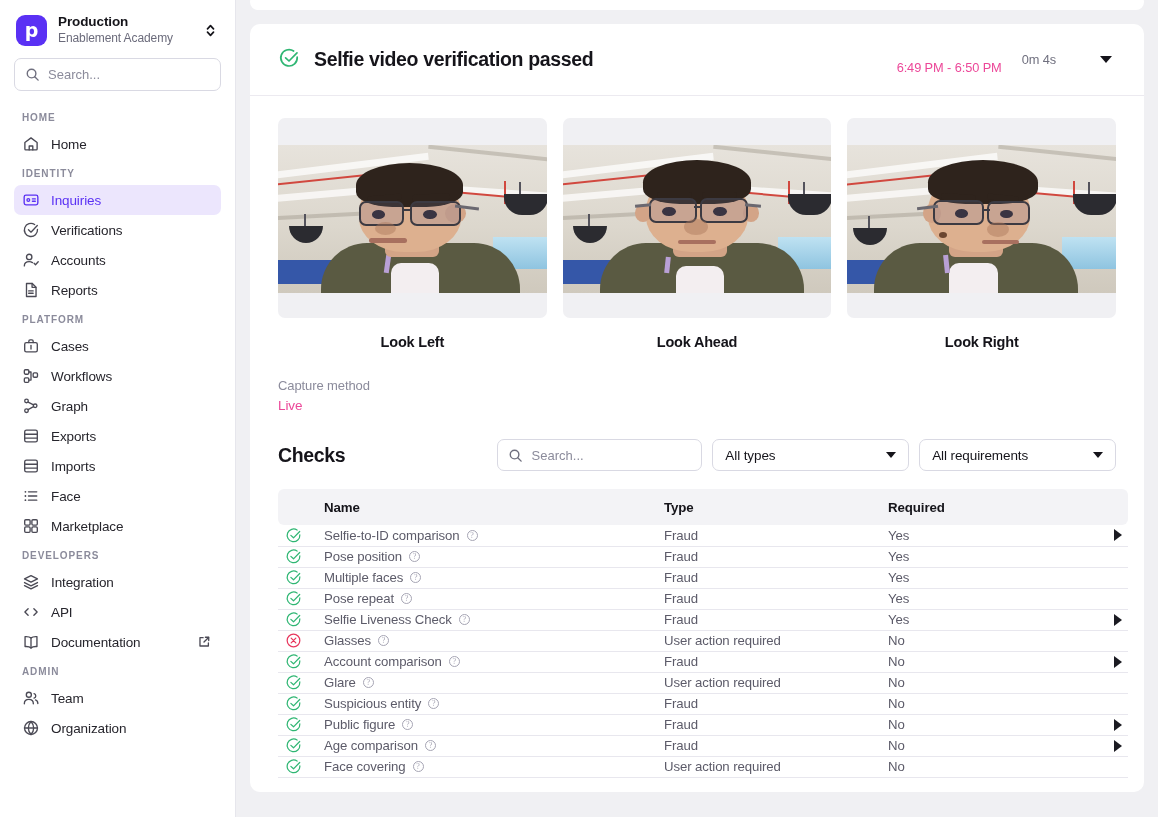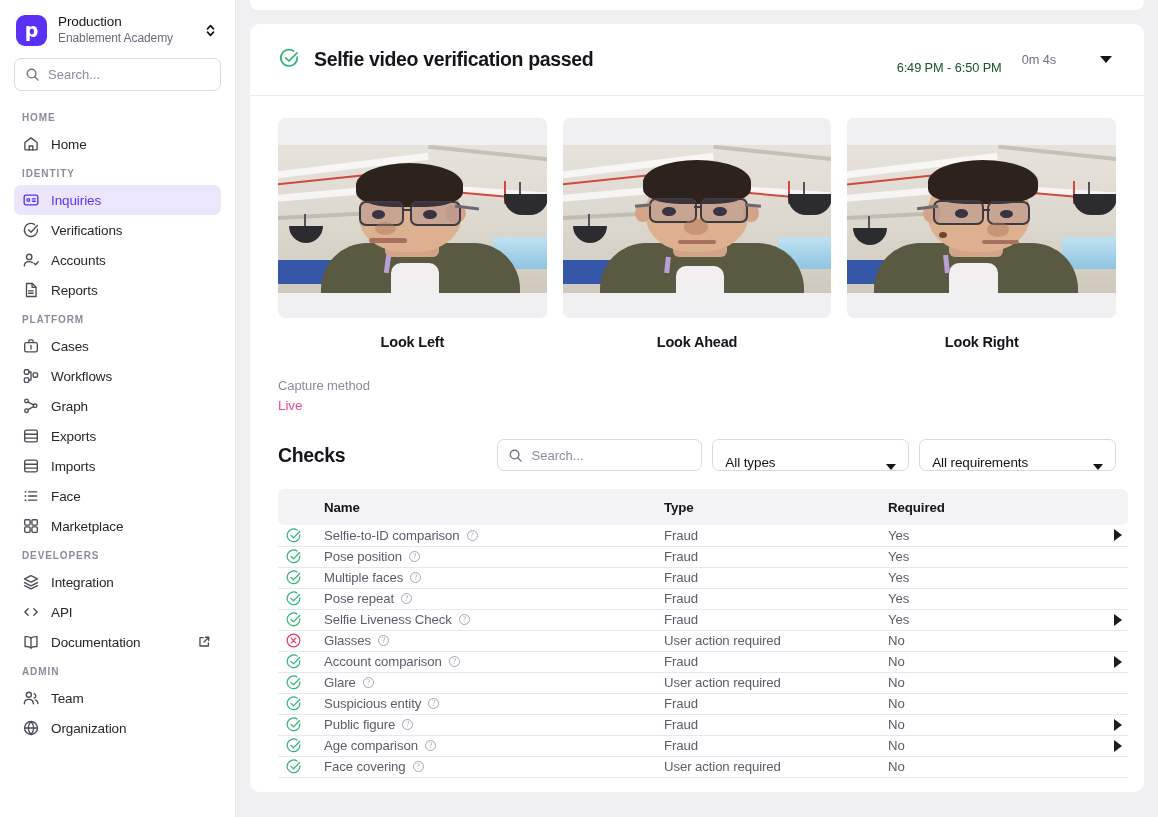--- a/index.html
+++ b/index.html
@@ -26,21 +26,21 @@
   }
   .org-logo {
     width: 31px; height: 31px; border-radius: 9px;
     background: #5a31f4; color: #fff;
     display: flex; align-items: center; justify-content: center;
     font-size: 19px; font-weight: 700; line-height: 1;
     font-family: "DejaVu Sans", sans-serif;
     flex: 0 0 auto;
   }
   .org-text { flex: 1; min-width: 0; }
-  .org-name { font-size: 13.5px; font-weight: 400; color: #15141a; line-height: 1.25; letter-spacing: -0.1px;}
+  .org-name { font-size: 13.5px; font-weight: 700; color: #15141a; line-height: 1.25; letter-spacing: -0.1px;}
   .org-sub { font-size: 12px; color: #6b6b7b; line-height: 1.3; letter-spacing: -0.1px;}
   .org-switch { color: #15141a; display:flex; align-items:center; padding-right:2px;}
 
   .search-box {
     display: flex; align-items: center; gap: 8px;
     height: 33px; border: 1px solid #d9d9e3; border-radius: 7px;
     padding: 0 10px; margin-bottom: 12px; background: #fff;
   }
   .search-box .ph { font-size: 13px; color: #8b8b9b; }
   .search-box svg { flex: 0 0 auto; }
@@ -77,21 +77,21 @@
   }
   .card-header {
     display: flex; align-items: center; gap: 14px;
     padding: 20px 28px 20px 28px;
     border-bottom: 1px solid #eceaf0;
   }
   .card-title {
     font-size: 19.5px; font-weight: 700; color: #15141a;
     letter-spacing: -0.35px; flex: 1;
   }
-  .card-time { font-size: 12.8px; color: #14532d; letter-spacing: -0.1px; white-space: nowrap; margin-top: 16px; }
+  .card-time { font-size: 12.8px; color: #ec4899; letter-spacing: -0.1px; white-space: nowrap; margin-top: 16px; }
   .card-dur { font-size: 12.8px; color: #70707f; letter-spacing: -0.1px; margin-left: 6px;}
   .caret-down {
     width: 0; height: 0; margin-left: 30px; margin-right: 4px;
     border-left: 6px solid transparent; border-right: 6px solid transparent;
     border-top: 7px solid #15141a; cursor: pointer;
   }
 
   .photos { display: flex; gap: 16px; padding: 22px 28px 0 28px; }
   .photo-col { flex: 1; }
   .photo-frame {
@@ -156,21 +156,21 @@
     font-size: 19.5px; font-weight: 700; color: #15141a;
     letter-spacing: -0.35px; width: 210px;
   }
   .filter-search {
     display:flex; align-items:center; gap:9px;
     width: 207px; height: 32px; border:1px solid #d9d9e3;
     border-radius: 7px; padding: 0 10px; background:#fff;
   }
   .filter-search .ph { font-size: 13px; color: #8b8b9b; }
   .select {
-    display:flex; align-items:flex-end; justify-content:space-between;
+    display:flex; align-items:center; justify-content:space-between;
     width: 198px; height: 32px; border:1px solid #d9d9e3;
     border-radius: 7px; padding: 0 12px; background:#fff;
     font-size: 13.5px; color: #15141a; letter-spacing: -0.1px; cursor:pointer;
   }
   .sel-caret {
     width:0;height:0;border-left:5px solid transparent;
     border-right:5px solid transparent;border-top:6px solid #15141a;
   }
 
   table.checks { width: calc(100% - 56px); margin: 18px 28px 0 28px; border-collapse: collapse; table-layout: fixed; }

